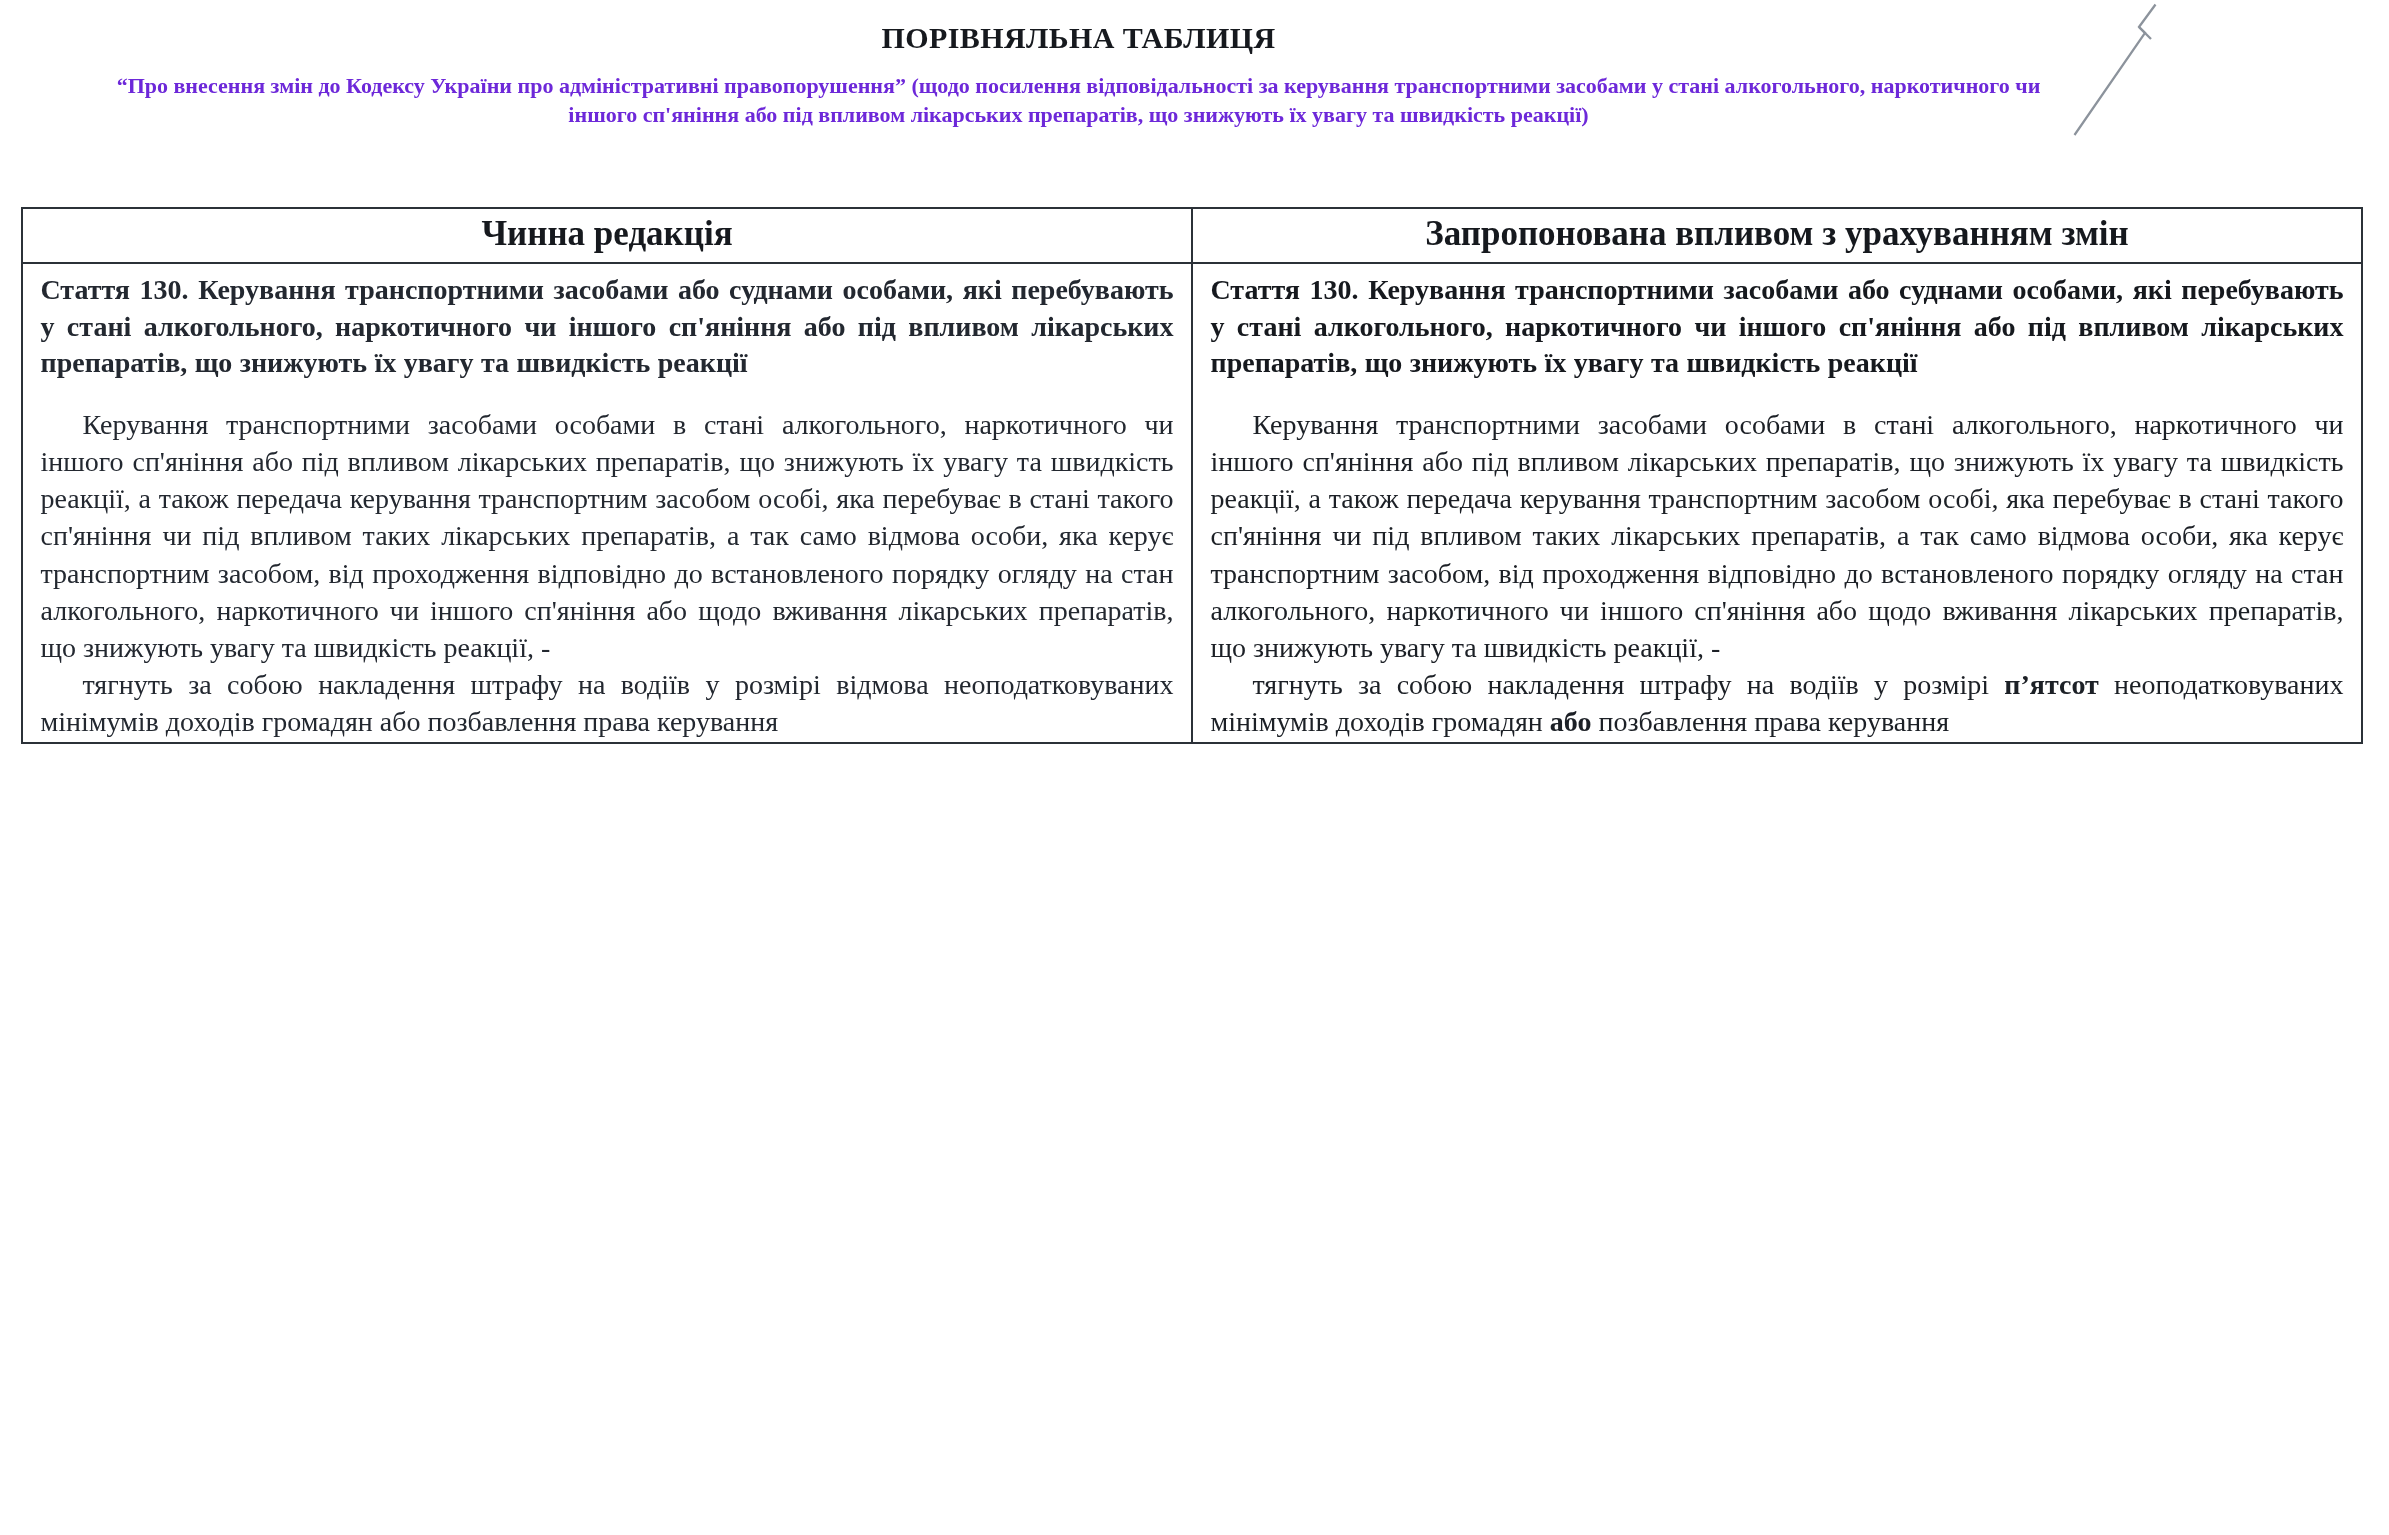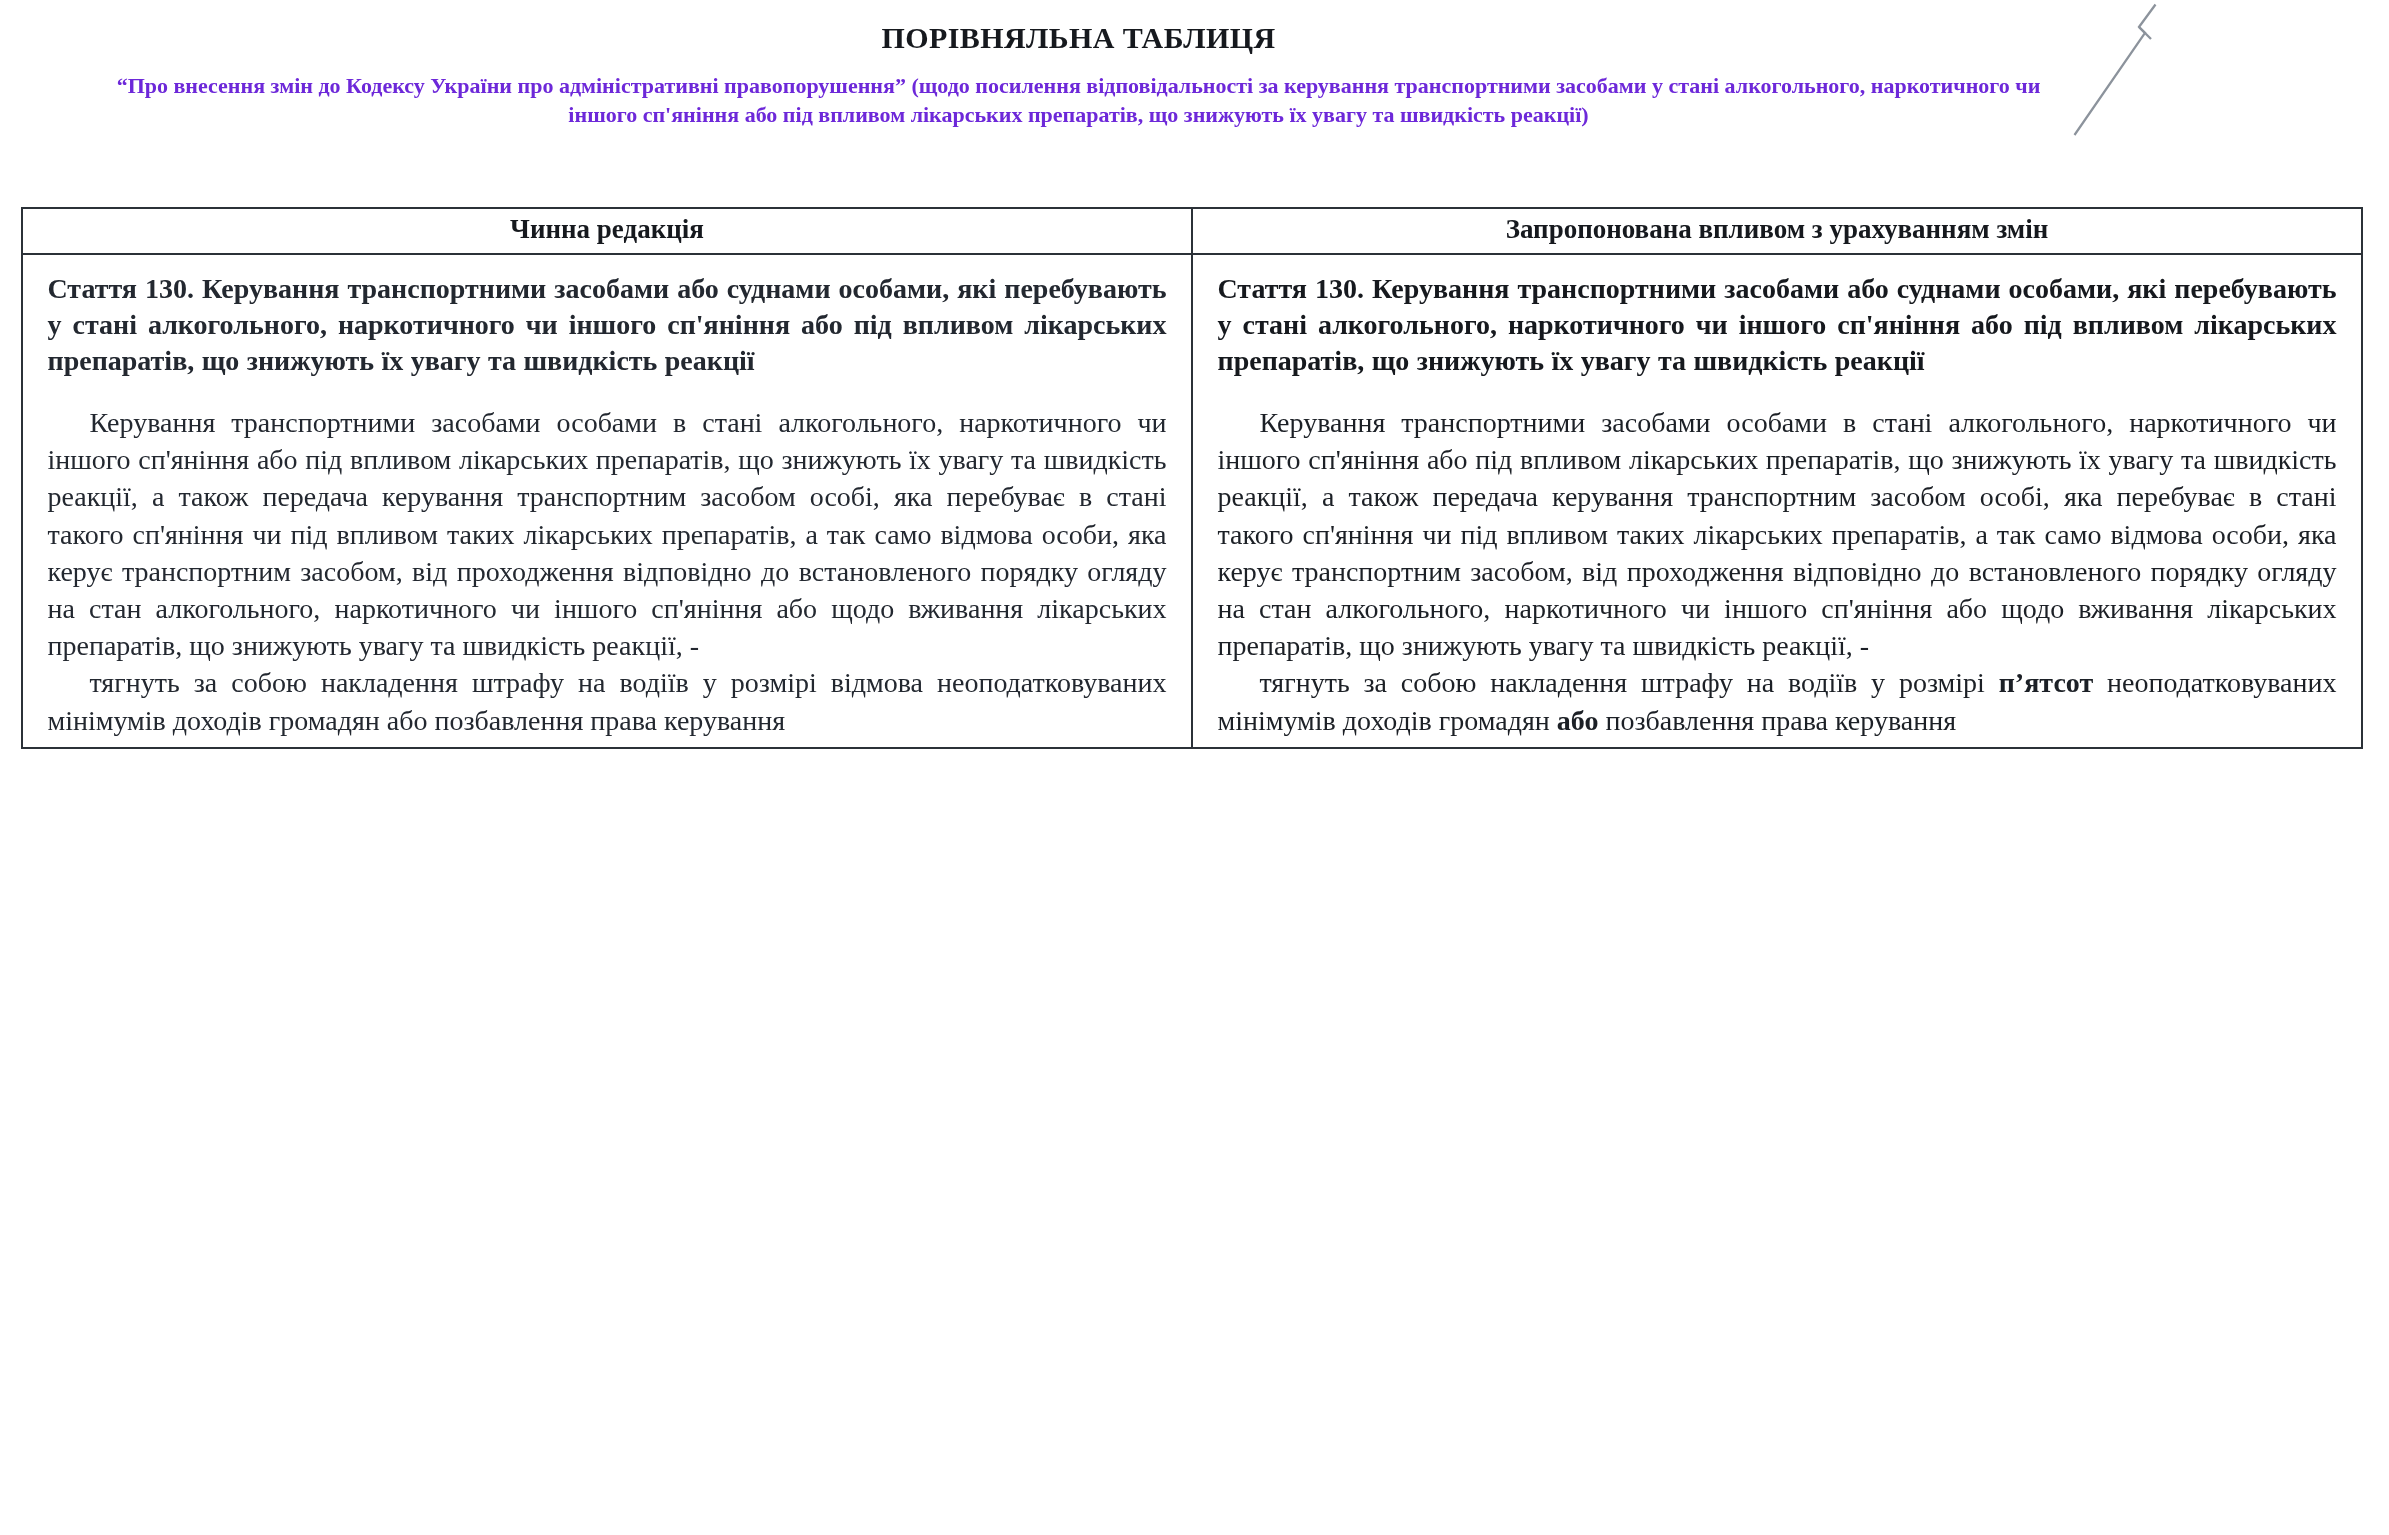--- a/index.html
+++ b/index.html
@@ -59,25 +59,25 @@
     border-collapse: collapse;
     table-layout: fixed;
   }
   .cmp-table col.c1 { width: 50%; }
   .cmp-table col.c2 { width: 50%; }
 
   .cmp-table th,
   .cmp-table td {
     border: 2.2px solid #2b3138;
     vertical-align: top;
-    padding: 8px;
+    padding: 1px;
   }
   .cmp-table th {
     text-align: center;
-    font-size: 27px;
+    font-size: 35px;
     font-weight: bold;
     padding: 6.7px 0 8.2px 0;
     line-height: 1.1;
     color: #16191e;
   }
   .cell-inner {
     padding: 7.5px 16.5px 0 16.5px;
   }
   .art-head {
     font-size: 28px;

